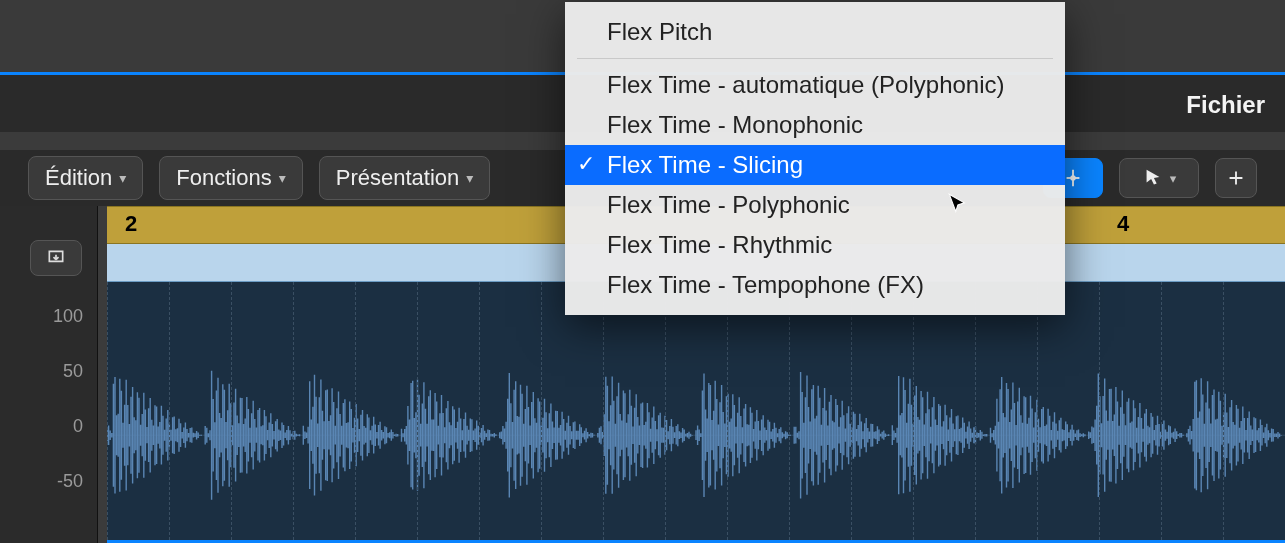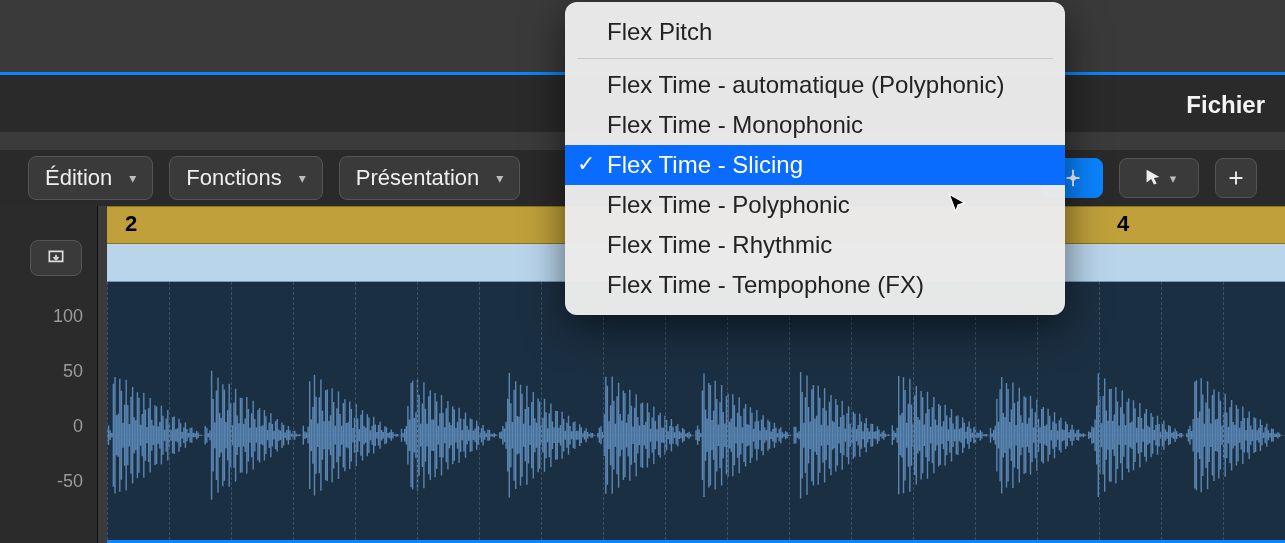--- a/index.html
+++ b/index.html
@@ -2,38 +2,38 @@
 <html><head>
 <meta charset="utf-8">
 <style>
   * { box-sizing: border-box; margin: 0; padding: 0; }
   html, body { width: 1285px; height: 543px; overflow: hidden; font-family: -apple-system, "Helvetica Neue", Arial, sans-serif; background: #3b3b3b; }
   .app { position: relative; width: 1285px; height: 543px; }
   .top-gap { position: absolute; left: 0; top: 0; width: 100%; height: 72px; background: #3a3a3a; }
   .tabbar { position: absolute; left: 0; top: 72px; width: 100%; height: 60px; background: #2a2a2a; border-top: 3px solid #0a84ff; }
   .tab-right { position: absolute; right: 20px; top: 10px; height: 40px; display: flex; align-items: center; color: #f4f4f4; font-size: 24px; font-weight: bold; }
   .toolbar { position: absolute; left: 0; top: 150px; width: 100%; height: 56px; background: #2a2a2a; display: flex; align-items: center; padding: 0 28px; gap: 16px; }
-  .tbtn { display: inline-flex; align-items: center; gap: 17px; background: #3a3a3a; color: #eee; border-radius: 8px; padding: 8px 16px; font-size: 22px; border: 1px solid #555; cursor: pointer; }
+  .tbtn { display: inline-flex; align-items: center; gap: 7px; background: #3a3a3a; color: #eee; border-radius: 8px; padding: 8px 16px; font-size: 22px; border: 1px solid #555; cursor: pointer; }
   .tbtn .chev { color: #bbb; font-size: 14px; }
   .tool-spacer { flex: 1; }
   .iconbtn { display: inline-flex; align-items: center; justify-content: center; width: 60px; height: 40px; border-radius: 8px; background: #3a3a3a; border: 1px solid #555; color: #eee; cursor: pointer; }
   .iconbtn.blue { background: #0a84ff; color: #fff; border-color: #0a84ff; }
   .iconbtn svg { width: 22px; height: 22px; }
   .ptr-btn { width: 80px; gap: 6px; }
   .ruler-yellow { position: absolute; left: 107px; right: 0; top: 206px; height: 38px; background: #bfa03a; border-top: 1px solid #8a7522; border-bottom: 1px solid #8a7522; }
   .ruler-yellow .num { position: absolute; top: 4px; color: #000; font-size: 22px; font-weight: 600; }
   .ruler-blue { position: absolute; left: 107px; right: 0; top: 244px; height: 38px; background: #b9d5ec; border-bottom: 1px solid #6b9cc4; }
   .sidebar { position: absolute; left: 0; top: 206px; width: 98px; bottom: 0; background: #2b2b2b; border-right: 1px solid #111; }
   .dl-btn { position: absolute; left: 30px; top: 34px; width: 52px; height: 36px; border-radius: 8px; background: #3a3a3a; border: 1px solid #555; display: flex; align-items: center; justify-content: center; color: #ddd; cursor: pointer; }
   .amp-labels { position: absolute; left: 0; top: 100px; width: 100%; }
   .amp-labels div { position: absolute; right: 14px; color: #9a9a9a; font-size: 18px; text-align: right; width: 80px; }
   .wave-area { position: absolute; left: 107px; right: 0; top: 282px; bottom: 0; background: #1b2f42; overflow: hidden; border-bottom: 3px solid #0a84ff; }
   .gridline { position: absolute; top: 0; bottom: 0; border-left: 1px dashed #3a4f63; }
   .wave-svg { position: absolute; left: 0; top: 0; width: 100%; height: 100%; }
-  .dropdown { position: absolute; left: 565px; top: 2px; width: 500px; background: rgba(235,235,235,0.98); border-radius: 12px; box-shadow: 0 12px 40px rgba(0,0,0,0.55); padding: 10px 0; z-index: 50; }
+  .dropdown { position: absolute; left: 565px; top: 2px; width: 500px; background: rgba(235,235,235,0.98); border-radius: 0; box-shadow: 0 12px 40px rgba(0,0,0,0.55); padding: 10px 0; z-index: 50; }
   .dd-row { padding: 6px 24px 6px 42px; font-size: 24px; color: #222; position: relative; cursor: pointer; white-space: nowrap; }
   .dd-row.selected { background: #0a6cff; color: #fff; }
   .dd-sep { height: 1px; background: #c9c9c9; margin: 6px 12px; }
   .dd-check { position: absolute; left: 12px; top: 6px; font-size: 22px; }
   .cursor-img { position: absolute; left: 946px; top: 192px; z-index: 60; pointer-events: none; }
 </style>
 </head>
 <body>
 <div class="app">
 

